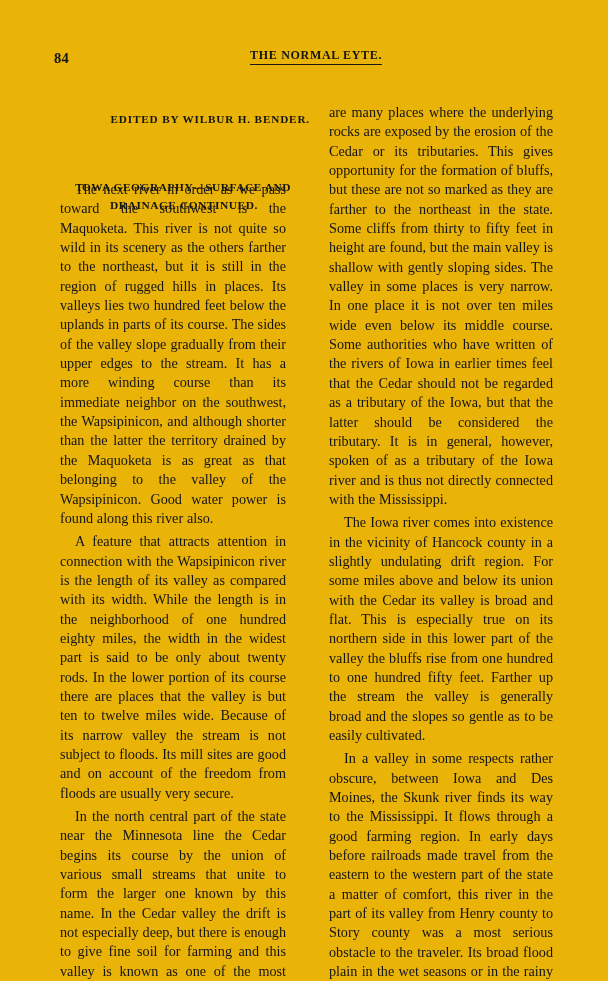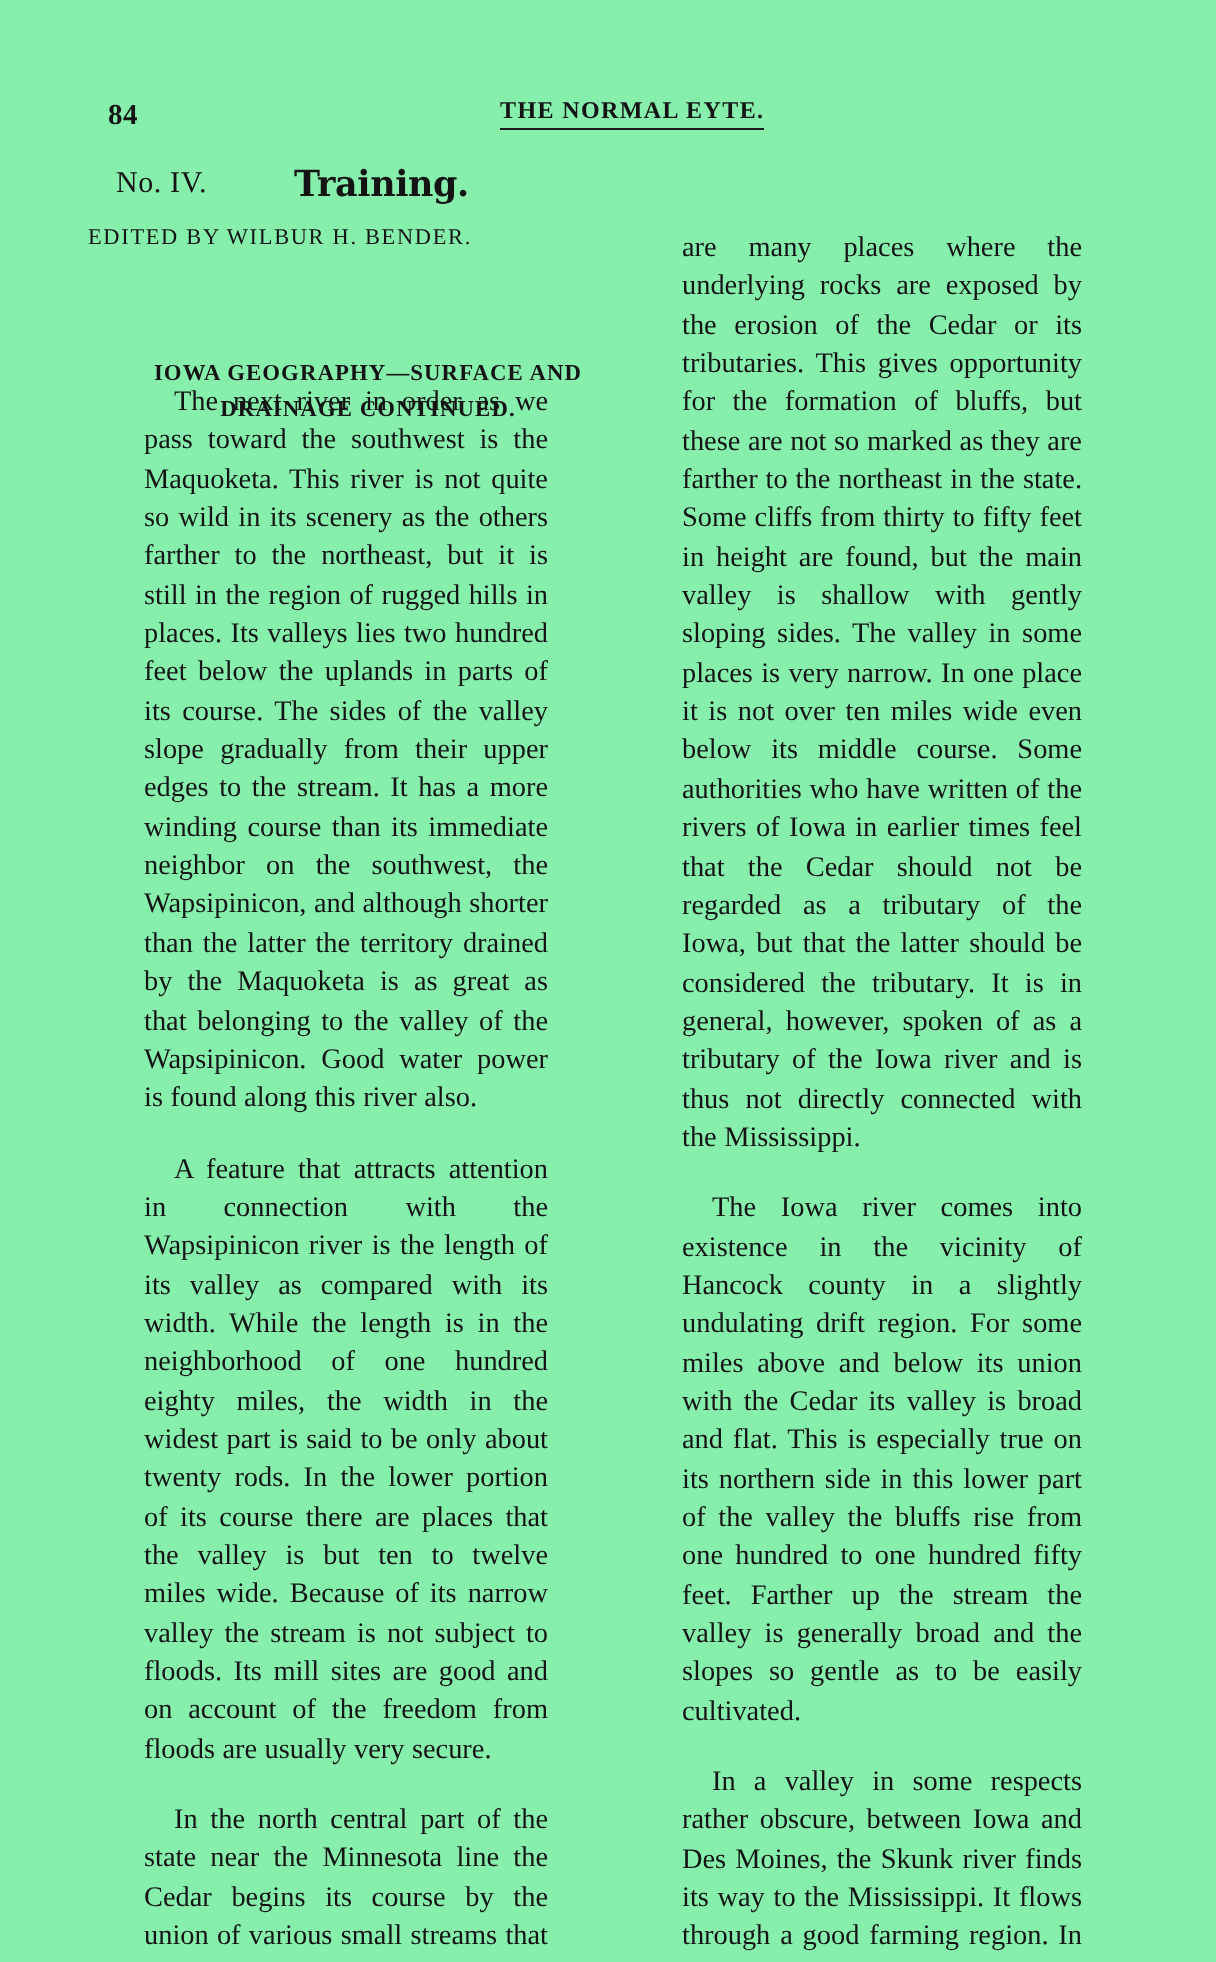--- a/index.html
+++ b/index.html
@@ -14,21 +14,21 @@
     overflow: hidden;
     font-family: "Liberation Serif", "DejaVu Serif", serif;
     color: #141414;
     position: relative;
   }
   .page {
     position: absolute;
     left: 0; top: 0;
     width: 608px;
     height: 981px;
-    background: #86efac;
+    background: #eab308;
   }
 
   
   .running-head {
     position: absolute;
     left: 54px;
     top: 48px;
     width: 500px;
     height: 22px;
   }
@@ -74,26 +74,26 @@
     font-size: 18px;
     font-weight: bold;
     font-family: "DejaVu Serif", "Liberation Serif", serif;
     letter-spacing: -0.2px;
     font-style: normal;
     transform: scaleX(0.97);
     transform-origin: left top;
   }
   .editor-line {
     position: absolute;
-    left: 44px;
+    left: 58px;
     top: 113px;
     width: 252px;
-    text-align: left;
+    text-align: right;
     font-size: 11.2px;
-    font-weight: normal;
+    font-weight: bold;
     letter-spacing: 0.85px;
     white-space: nowrap;
   }
   .article-title {
     position: absolute;
     left: 55px;
     top: 138px;
     width: 258px;
     text-align: center;
     font-size: 11.4px;
@@ -118,44 +118,40 @@
     left: 56px;
     top: 176px;
     width: 234px;
   }
   .col-right {
     left: 325px;
     top: 99px;
     width: 232px;
   }
   .col p {
-    margin: 16px;
+    margin: 4px;
     text-indent: 15px;
   }
   .col p.cont {
     text-indent: 0;
   }
   .col p:last-child {
     text-align: justify;
   }
 </style>
 </head>
 <body>
 
 <div class="page">
 
   <div class="running-head">
     <span class="folio">84</span>
     <span class="journal-title">THE NORMAL EYTE.</span>
   </div>
 
-  <div class="dept-head">
-    <span class="dept-number">No. IV.</span>
-    <span class="dept-name">Training.</span>
-  </div>
 
   <div class="editor-line">EDITED BY WILBUR H. BENDER.</div>
 
   <div class="article-title">IOWA GEOGRAPHY—SURFACE AND DRAINAGE CONTINUED.</div>
 
   <div class="col col-left">
     <p>The next river in order as we pass toward the southwest is the Maquoketa. This river is not quite so wild in its scenery as the others farther to the northeast, but it is still in the region of rugged hills in places. Its valleys lies two hundred feet below the uplands in parts of its course. The sides of the valley slope gradually from their upper edges to the stream. It has a more winding course than its immediate neighbor on the southwest, the Wapsipinicon, and although shorter than the latter the territory drained by the Maquoketa is as great as that belonging to the valley of the Wapsipinicon. Good water power is found along this river also.</p>
     <p>A feature that attracts attention in connection with the Wapsipinicon river is the length of its valley as compared with its width. While the length is in the neighborhood of one hundred eighty miles, the width in the widest part is said to be only about twenty rods. In the lower portion of its course there are places that the valley is but ten to twelve miles wide. Because of its narrow valley the stream is not subject to floods. Its mill sites are good and on account of the freedom from floods are usually very secure.</p>
     <p>In the north central part of the state near the Minnesota line the Cedar begins its course by the union of various small streams that unite to form the larger one known by this name. In the Cedar valley the drift is not especially deep, but there is enough to give fine soil for farming and this valley is known as one of the most fertile spots in the state. On account of the shallow of the drift there</p>
   </div>

